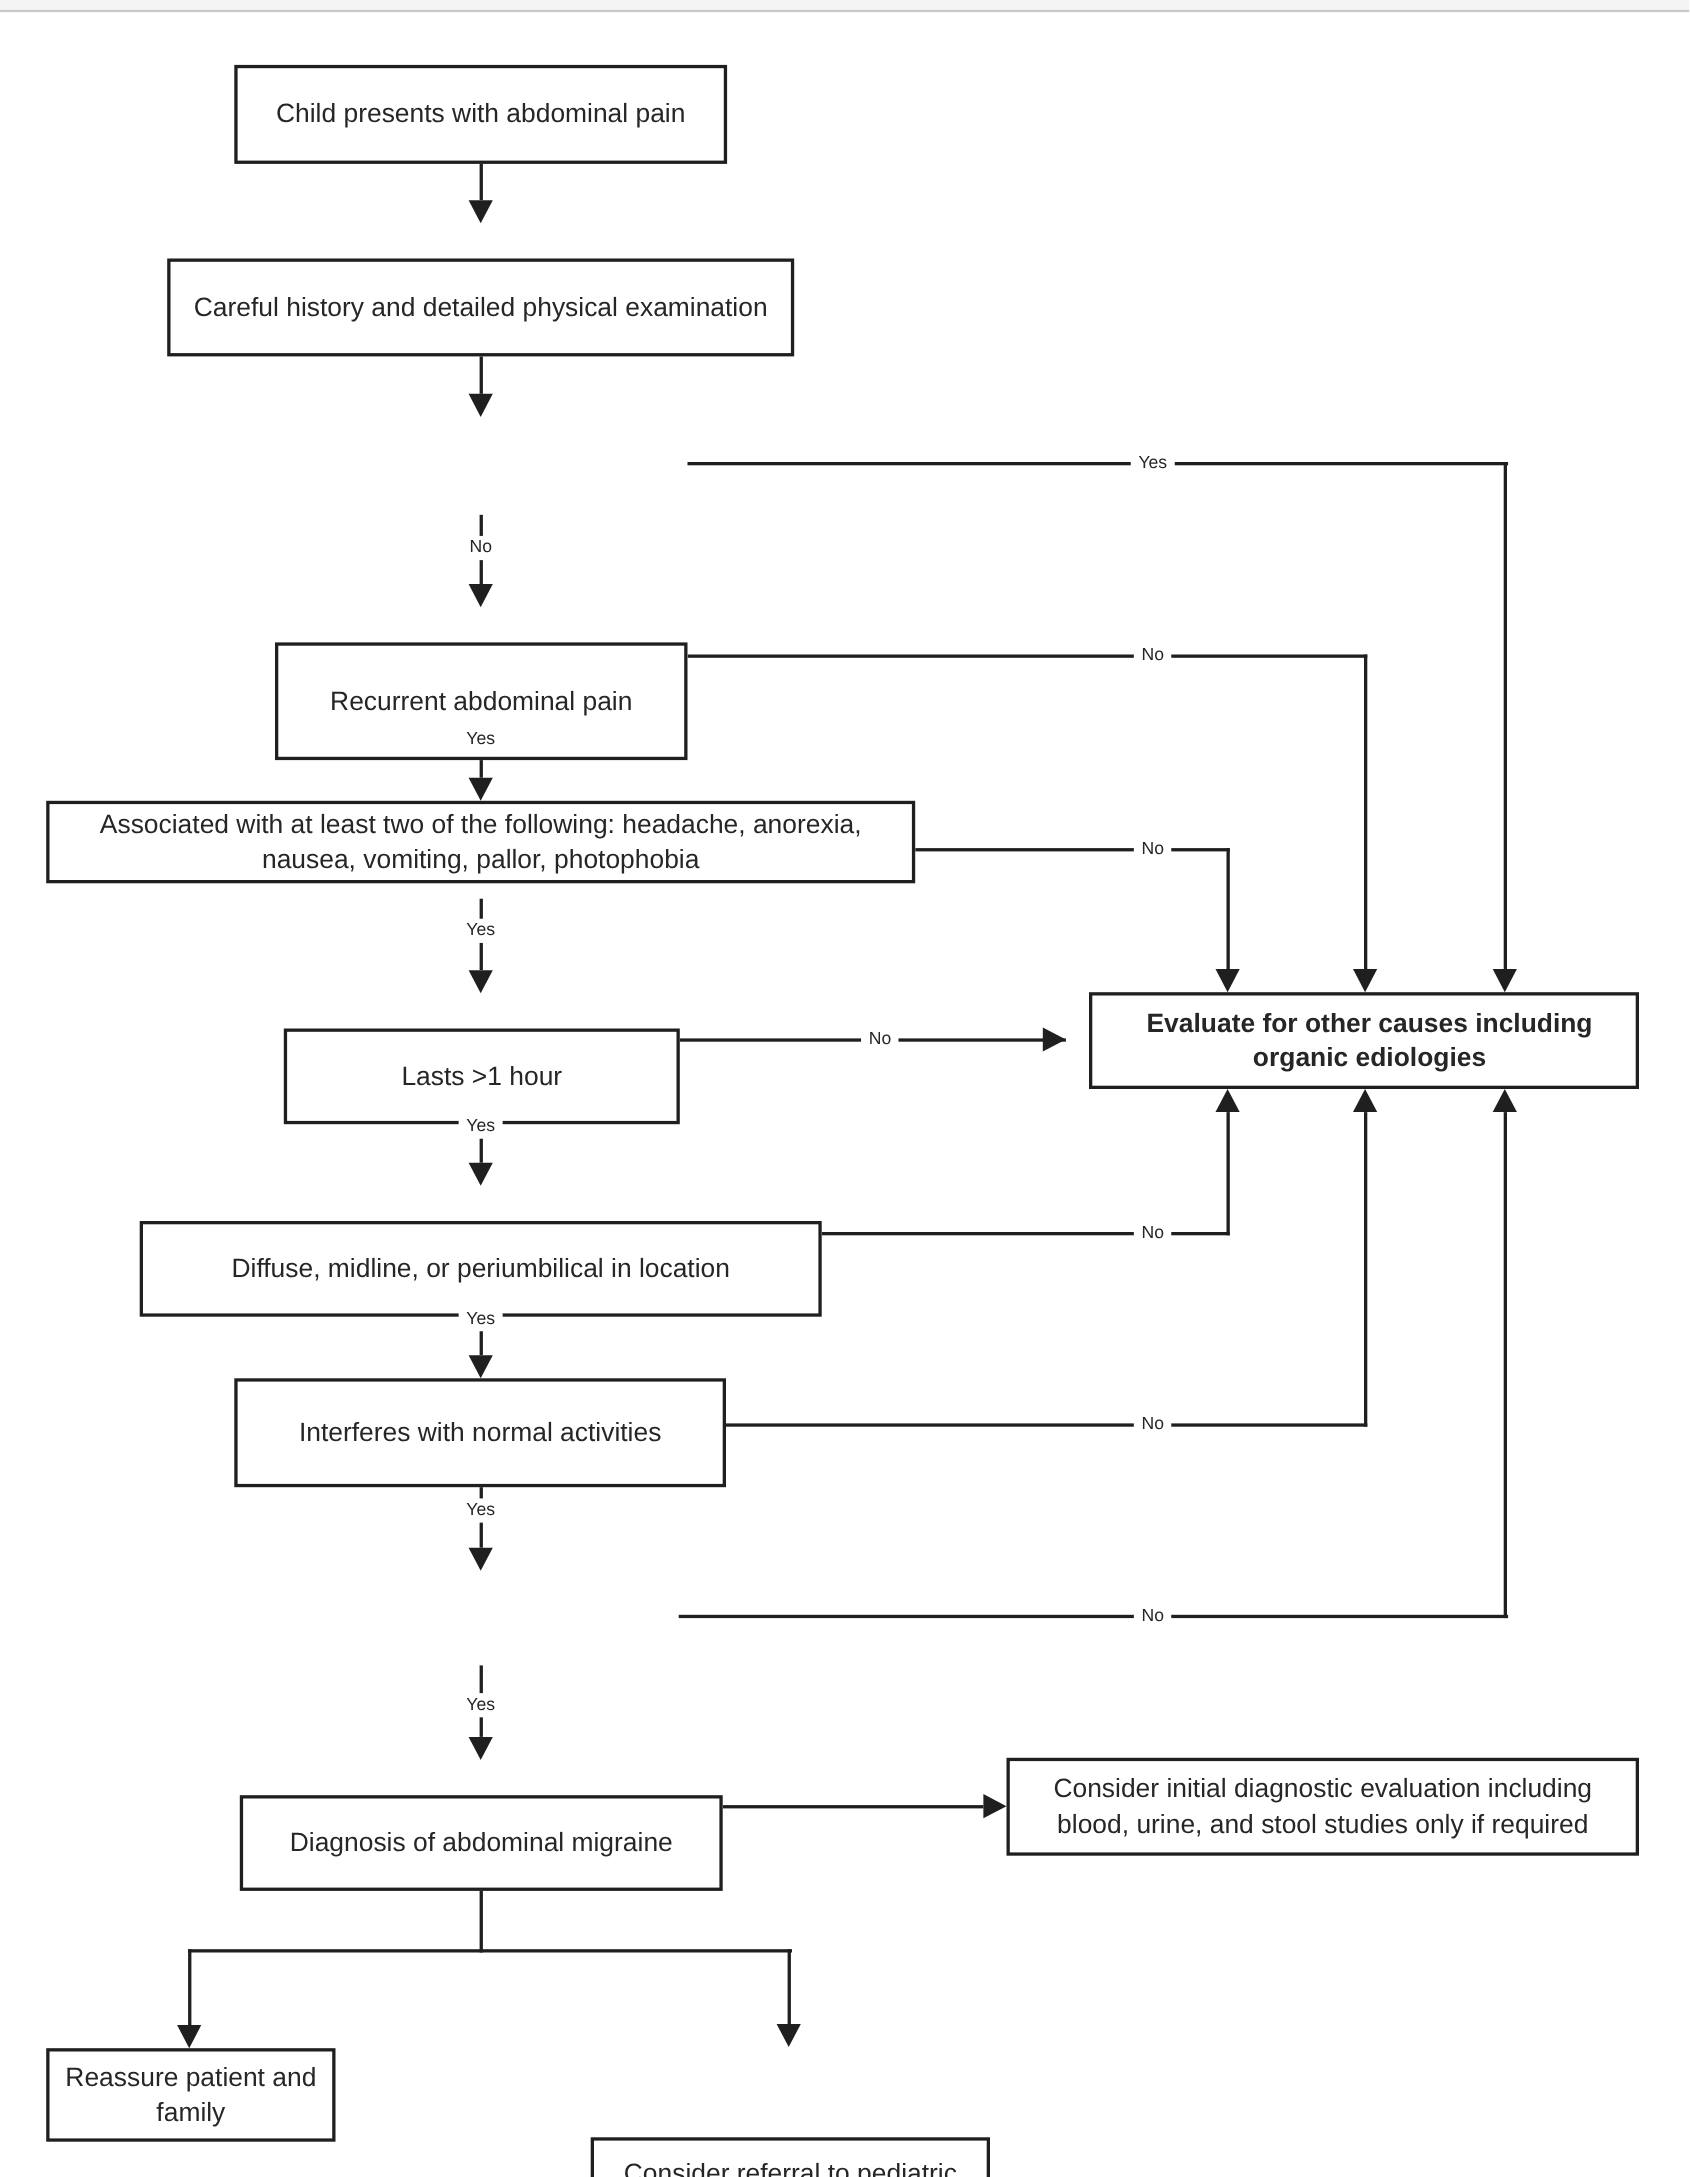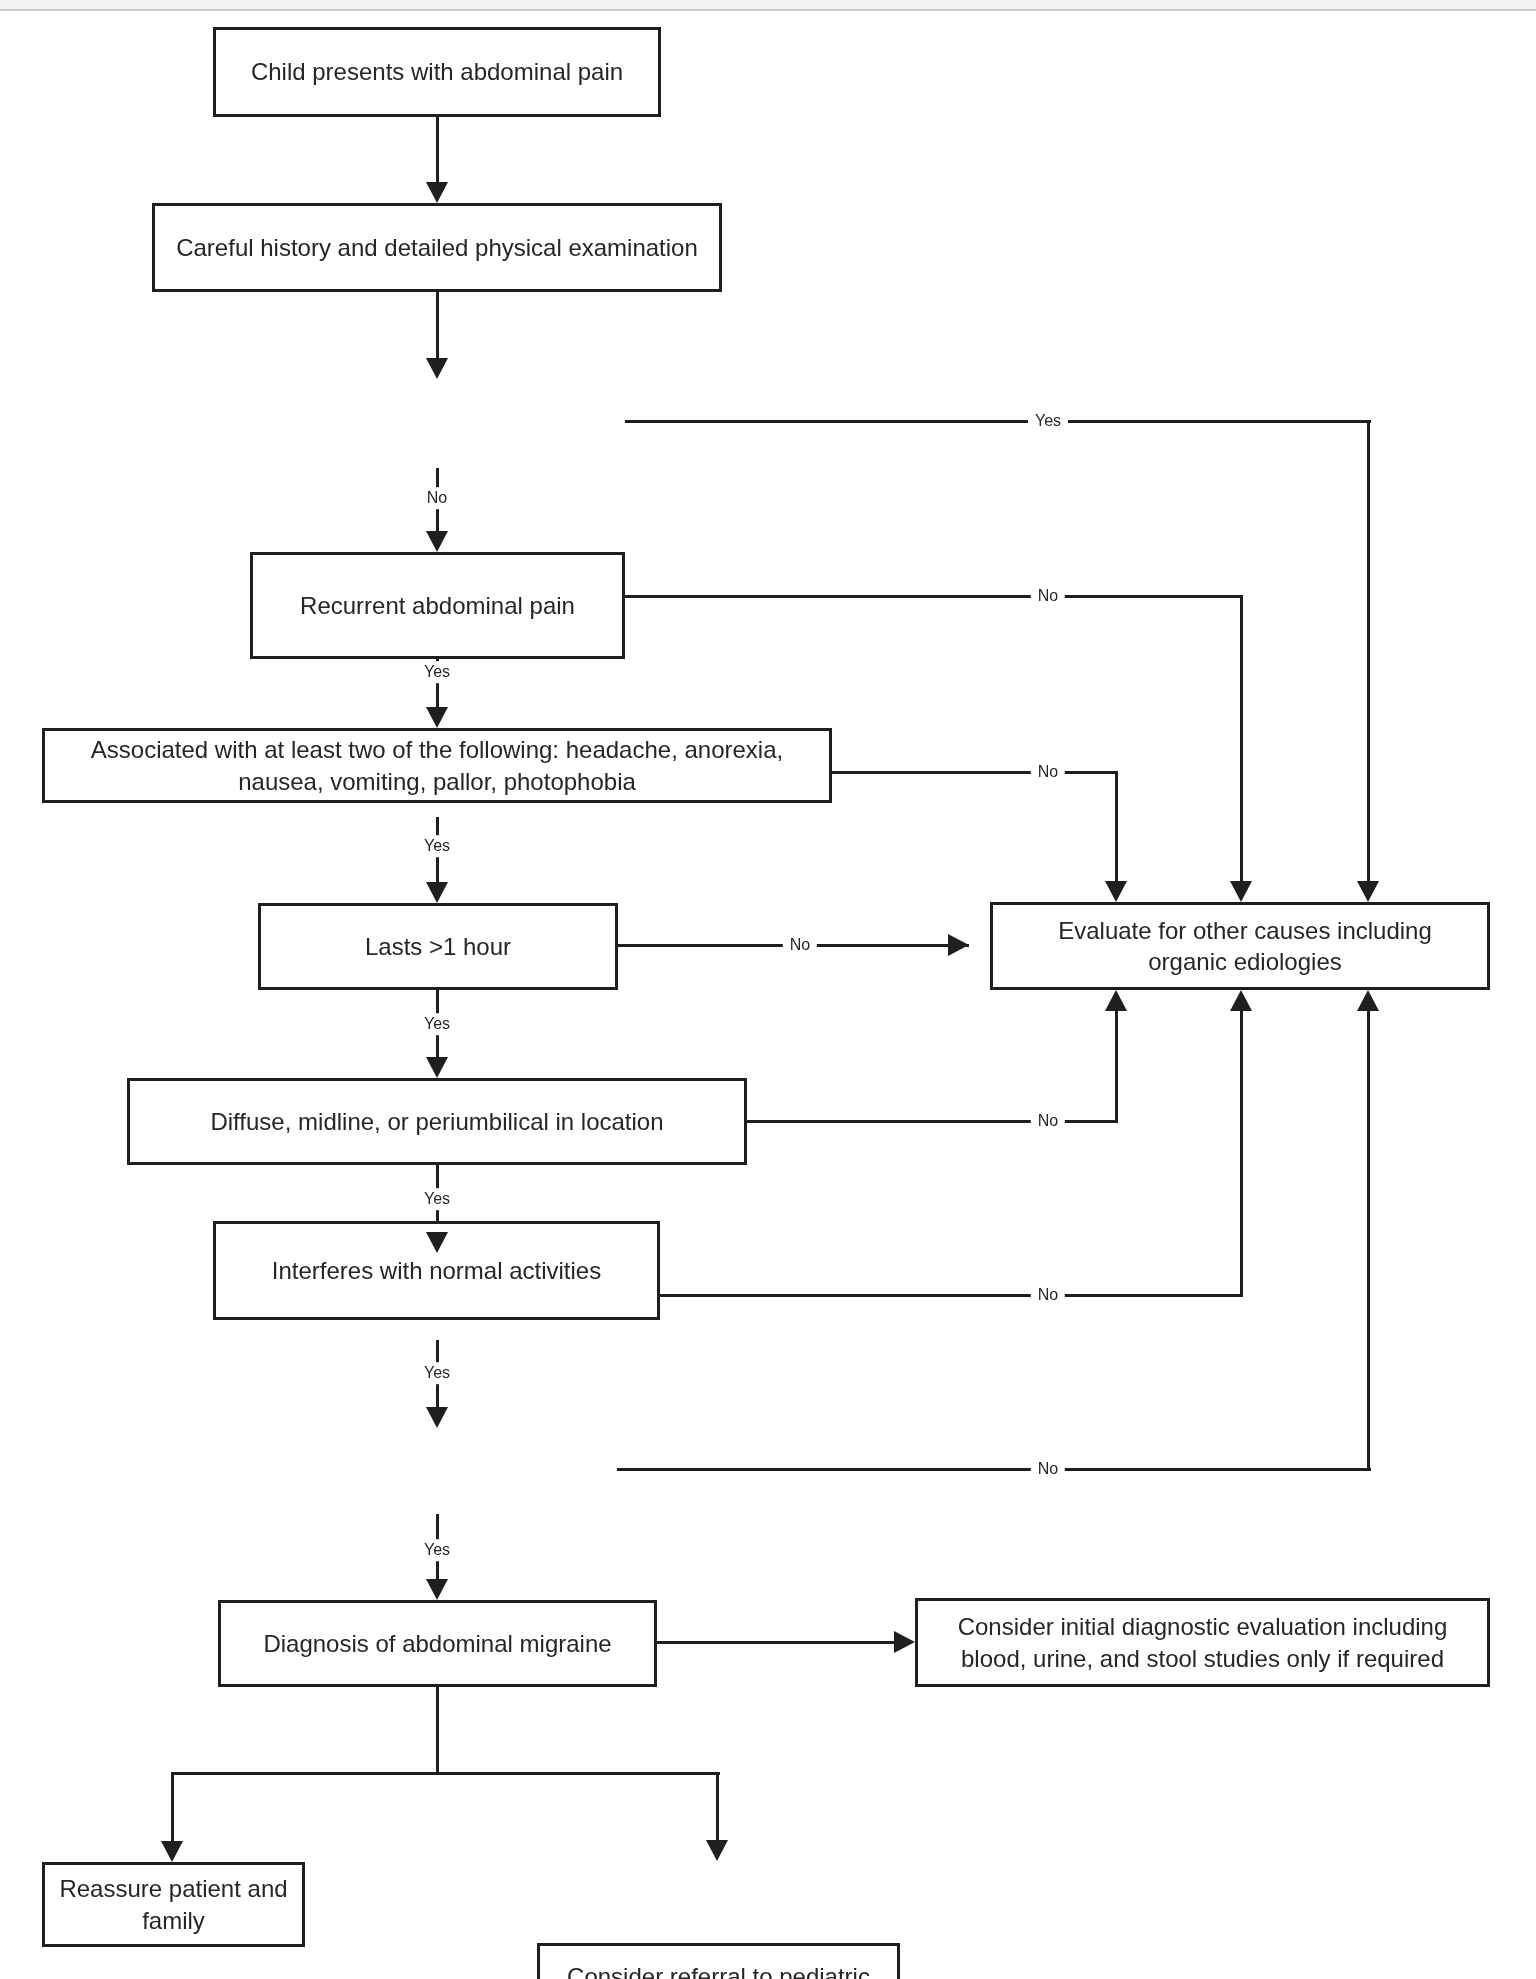--- a/index.html
+++ b/index.html
@@ -3,22 +3,22 @@
 <meta charset="utf-8">
 <style>
   html,body{margin:0;padding:0;background:#ffffff;}
   .stage{position:relative;width:1536px;height:1979px;background:#ffffff;overflow:hidden;
          font-family:"Liberation Sans", sans-serif;}
   .topbar{position:absolute;left:0;top:0;width:1536px;height:9px;background:#f4f4f4;
           border-bottom:2px solid #c9c9c9;}
   .node{position:absolute;box-sizing:border-box;background:#ffffff;border:3px solid #1f1f1f;
         display:flex;align-items:center;justify-content:center;text-align:center;
         font-size:24px;line-height:1.3;color:#262626;padding:4px 10px;z-index:2;}
-  .nw{white-space:nowrap;}
-  .pad24{padding-left:24px;padding-right:14px;}
+  .nw{white-space:nowrap;margin-top:32px;}
+  .pad24{padding-left:24px;padding-right:14px;font-weight:bold;}
   .hline{position:absolute;height:3px;background:#1f1f1f;z-index:1;}
   .vline{position:absolute;width:3px;background:#1f1f1f;z-index:1;}
   .arr-d{position:absolute;width:0;height:0;border-left:11px solid transparent;
          border-right:11px solid transparent;border-top:21px solid #1f1f1f;z-index:3;}
   .arr-u{position:absolute;width:0;height:0;border-left:11px solid transparent;
          border-right:11px solid transparent;border-bottom:21px solid #1f1f1f;z-index:3;}
   .arr-r{position:absolute;width:0;height:0;border-top:11px solid transparent;
          border-bottom:11px solid transparent;border-left:21px solid #1f1f1f;z-index:3;}
   .lbl{position:absolute;transform:translate(-50%,-50%);background:#ffffff;
        padding:2px 7px;font-size:16px;color:#262626;z-index:5;line-height:1.1;}

